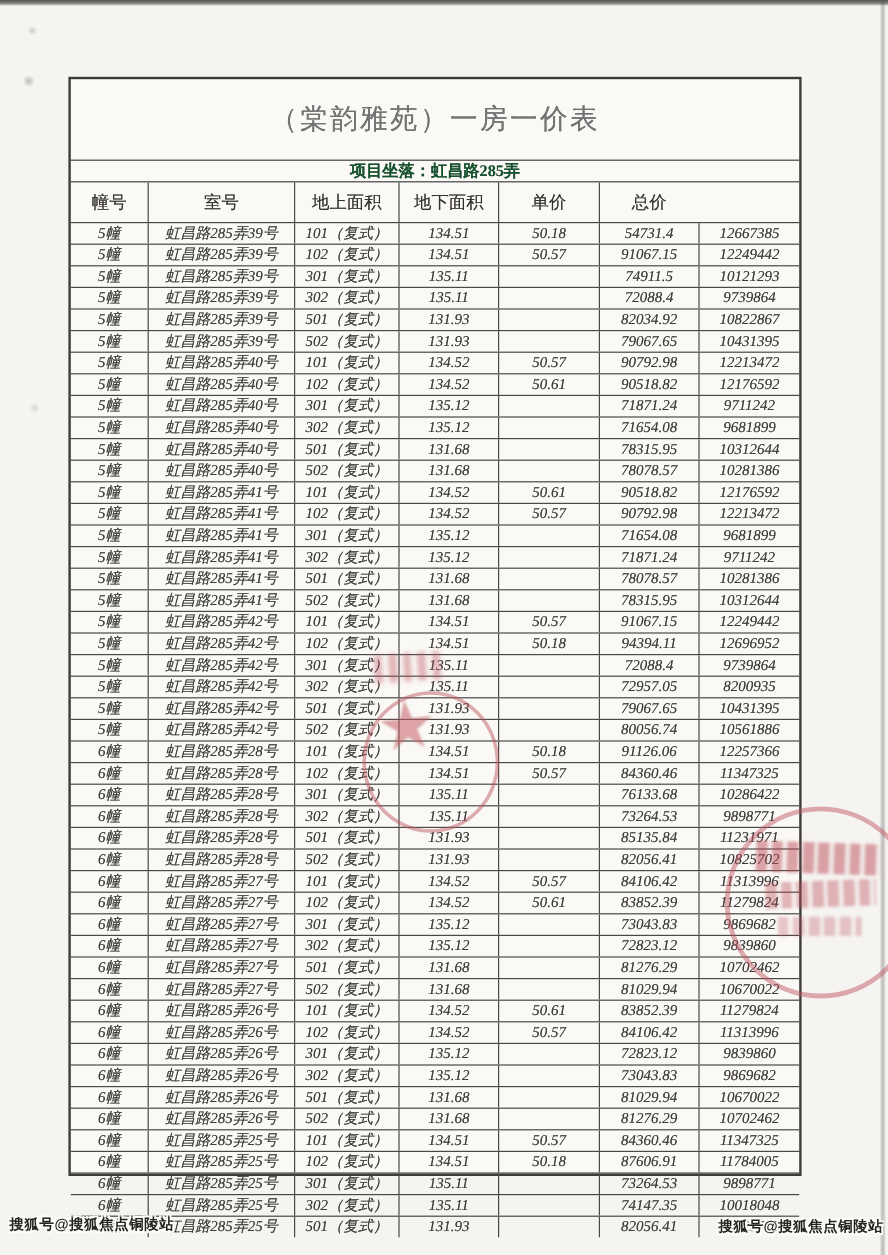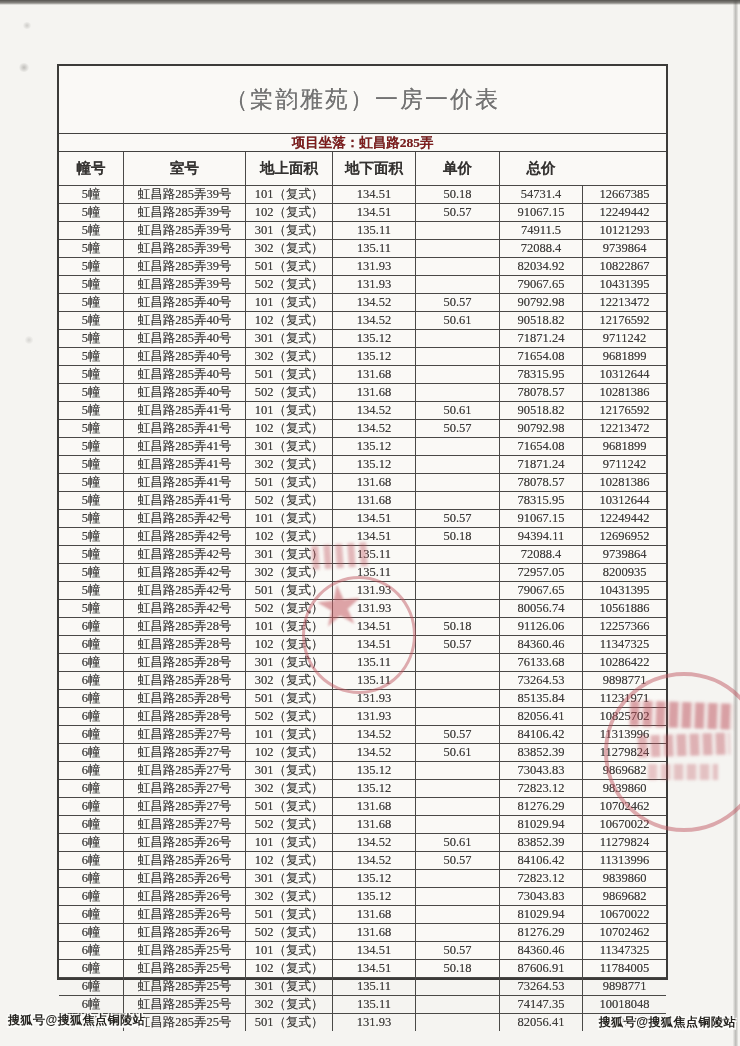--- a/index.html
+++ b/index.html
@@ -20,27 +20,27 @@
   .speck.s3{left:24px;top:336px;width:10px;height:8px;opacity:.4;}
 
   
   .sheet{position:absolute;left:57px;top:64px;width:611px;height:916px;
     box-sizing:border-box;border:2px solid #3c3b39;background:#faf9f6;
     text-shadow:0 0 .5px rgba(70,70,70,.65);}
   .title-box{box-sizing:border-box;height:67px;display:flex;align-items:center;justify-content:center;}
   .title-box .t{font-size:23px;letter-spacing:2px;color:#737373;}
   .loc-row{box-sizing:border-box;height:18px;border-top:1.5px solid #434240;
     display:flex;align-items:center;justify-content:center;}
-  .loc-row .t{font-size:13.5px;font-weight:bold;color:#7f1d1d;}
+  .loc-row .t{font-size:13.5px;font-weight:bold;color:#14532d;}
   .head-row{box-sizing:border-box;height:34px;border-top:1.5px solid #434240;
-    display:grid;grid-template-columns:64px 122px 87px 83px 84px 83px 1fr;font-weight:bold;}
+    display:grid;grid-template-columns:64px 122px 87px 83px 84px 83px 1fr;}
   .head-row .cell{box-sizing:border-box;display:flex;align-items:center;justify-content:center;
     font-size:14.5px;color:#343230;border-left:1px solid #4a4947;}
   .head-row .cell:first-child{border-left:none;}
-  .tbody{box-sizing:border-box;height:797px;display:grid;grid-template-rows:repeat(47,1fr);}
+  .tbody{box-sizing:border-box;height:797px;display:grid;grid-template-rows:repeat(47,1fr);font-style:italic;}
   .t-row{box-sizing:border-box;display:grid;grid-template-columns:64px 122px 87px 83px 84px 83px 1fr;
     border-top:1px solid #4a4947;}
   .t-row .cell{box-sizing:border-box;display:flex;align-items:center;justify-content:center;
     font-size:12.5px;color:#3e3c3a;border-left:1px solid #4a4947;white-space:nowrap;overflow:hidden;}
   .t-row .cell:first-child{border-left:none;}
 
   
   .stamp{position:absolute;pointer-events:none;}
   .ring{position:absolute;border-radius:50%;border:3.5px solid rgba(190,84,94,.48);filter:blur(.5px);}
   .stamp1{left:300px;top:570px;width:120px;height:124px;}

